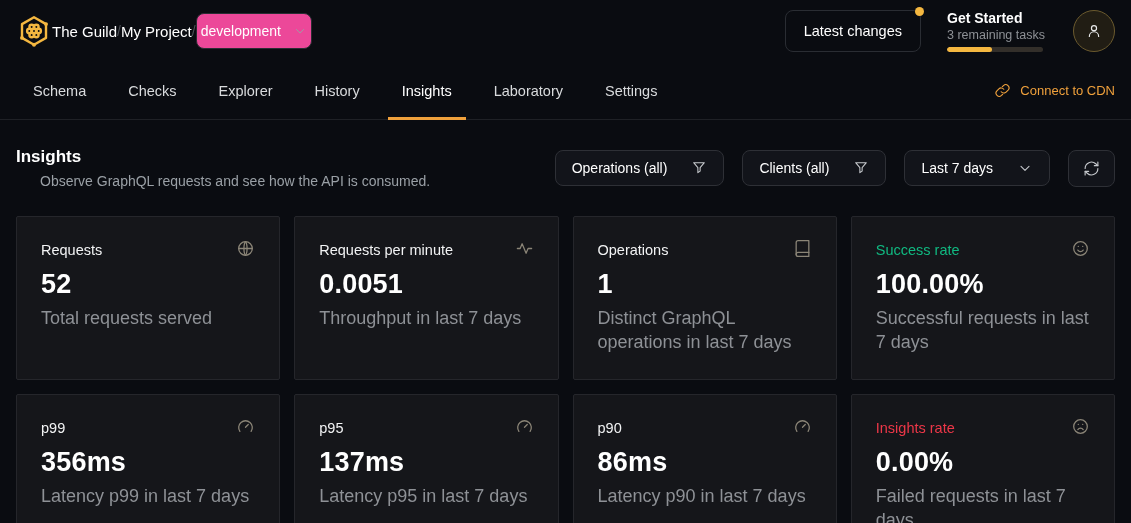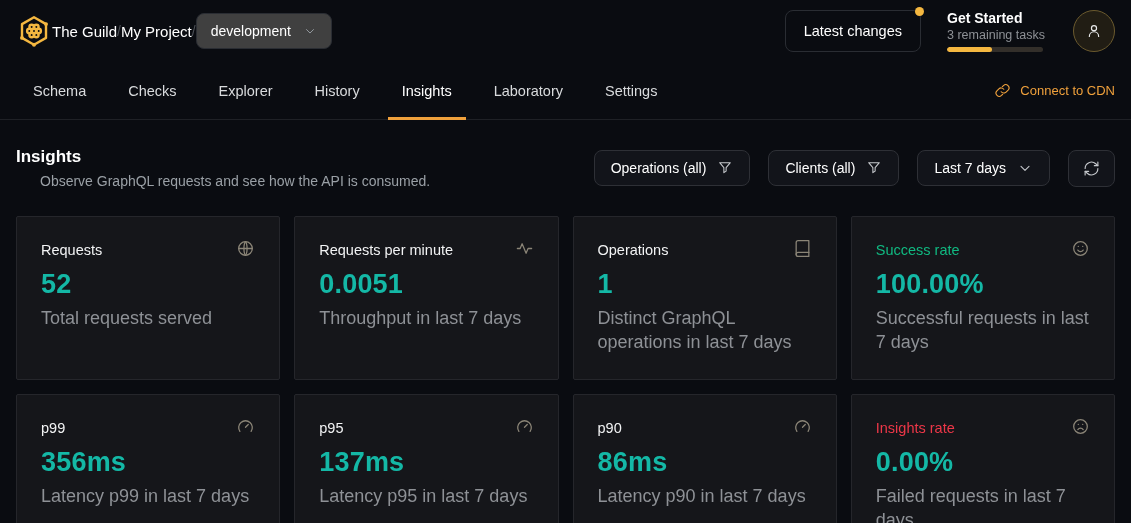--- a/index.html
+++ b/index.html
@@ -20,21 +20,21 @@
   html,body{width:1131px;height:523px;overflow:hidden;background:var(--bg);color:var(--txt);}
   button{background:none;border:none;color:inherit;font:inherit;cursor:pointer;}
   svg{display:block;}
 
   
   .topbar{height:62px;display:flex;align-items:center;justify-content:space-between;padding:0 16px;}
   .topbar-left{display:flex;align-items:center;}
   .logo svg{width:36px;height:36px;color:var(--accent-yellow);}
   .crumb{font-size:15px;color:var(--txt);cursor:pointer;}
   .sep{color:#4d5157;font-size:14px;}
-  .select-btn{display:inline-flex;align-items:center;gap:12px;background:#404040;border:1px solid #2a2d33;border-radius:8px;padding:9px 14px;font-size:14px;color:var(--txt);}
+  .select-btn{display:inline-flex;align-items:center;gap:12px;background:#ec4899;border:1px solid #2a2d33;border-radius:8px;padding:9px 4px;font-size:14px;color:var(--txt);}
   .select-btn svg{width:14px;height:14px;color:#9aa0a6;}
   .topbar-right{display:flex;gap:26px;}
   .latest-btn{position:relative;border:1px solid #2a2d33;border-radius:8px;padding:10px 18px;font-size:14.5px;color:var(--txt);}
   .notif-dot{position:absolute;top:-4px;right:-4px;width:9px;height:9px;border-radius:50%;background:var(--accent-yellow);}
   .get-started{min-width:100px;cursor:pointer;}
   .gs-title{font-size:14px;font-weight:700;}
   .gs-sub{font-size:12.5px;color:var(--txt-faint);margin-top:2px;}
   .gs-bar{margin-top:5px;width:96px;height:5px;border-radius:3px;background:#332f2a;overflow:hidden;}
   .gs-fill{height:100%;background:var(--accent-yellow);border-radius:3px;}
   .avatar{width:42px;height:42px;border-radius:50%;background:#211d14;border:1px solid #6b5a2e;display:flex;align-items:center;justify-content:center;}
@@ -48,33 +48,33 @@
   .tab.active::after{content:"";position:absolute;left:0;right:0;bottom:-1px;height:3px;background:var(--accent-orange);}
   .cdn-link{display:flex;align-items:center;gap:9px;color:var(--accent-orange);font-size:13px;cursor:pointer;}
   .cdn-link svg{width:17px;height:17px;}
 
   
   main{padding:27px 16px 0;}
   .page-head{display:flex;align-items:center;justify-content:space-between;}
   .page-title{font-size:17px;font-weight:700;color:#fff;}
   .page-subtitle{font-size:14px;color:var(--txt-dim);margin-top:6px;margin-left:24px;}
   .filters{display:flex;align-items:center;gap:18px;}
-  .filter-btn{display:inline-flex;align-items:flex-end;gap:11px;background:var(--btn-bg);border:1px solid var(--btn-border);border-radius:8px;padding:9px 16px;font-size:14px;color:var(--txt);}
+  .filter-btn{display:inline-flex;align-items:flex-end;gap:24px;background:var(--btn-bg);border:1px solid var(--btn-border);border-radius:8px;padding:9px 16px;font-size:14px;color:var(--txt);}
   .filter-btn svg{width:16px;height:16px;color:#c6c9cd;}
   .icon-btn{padding:9px 14px;}
   .icon-btn svg{width:17px;height:17px;}
 
   
   .cards{margin-top:27px;display:grid;grid-template-columns:repeat(4,1fr);gap:14px;}
   .card{background:var(--card-bg);border:1px solid var(--card-border);border-radius:2px;padding:22px 24px 24px;}
   .card-head{display:flex;align-items:flex-start;justify-content:space-between;}
   .card-title{font-size:14.5px;color:#f2f3f4;padding-top:3px;}
   .card-icon{color:var(--icon-muted);}
   .card-icon svg{width:19px;height:19px;}
-  .card-value{font-size:27px;font-weight:700;color:#14b8a6;margin-top:11px;letter-spacing:.2px;}
+  .card-value{font-size:27px;font-weight:700;color:#ffffff;margin-top:11px;letter-spacing:.2px;}
   .card-sub{font-size:18px;color:var(--txt-faint);margin-top:6px;line-height:1.35;}
 </style>
 </head>
 <body>
 
 <div class="app">
 
   <header class="topbar">
     <div class="topbar-left">
       <span class="logo">

